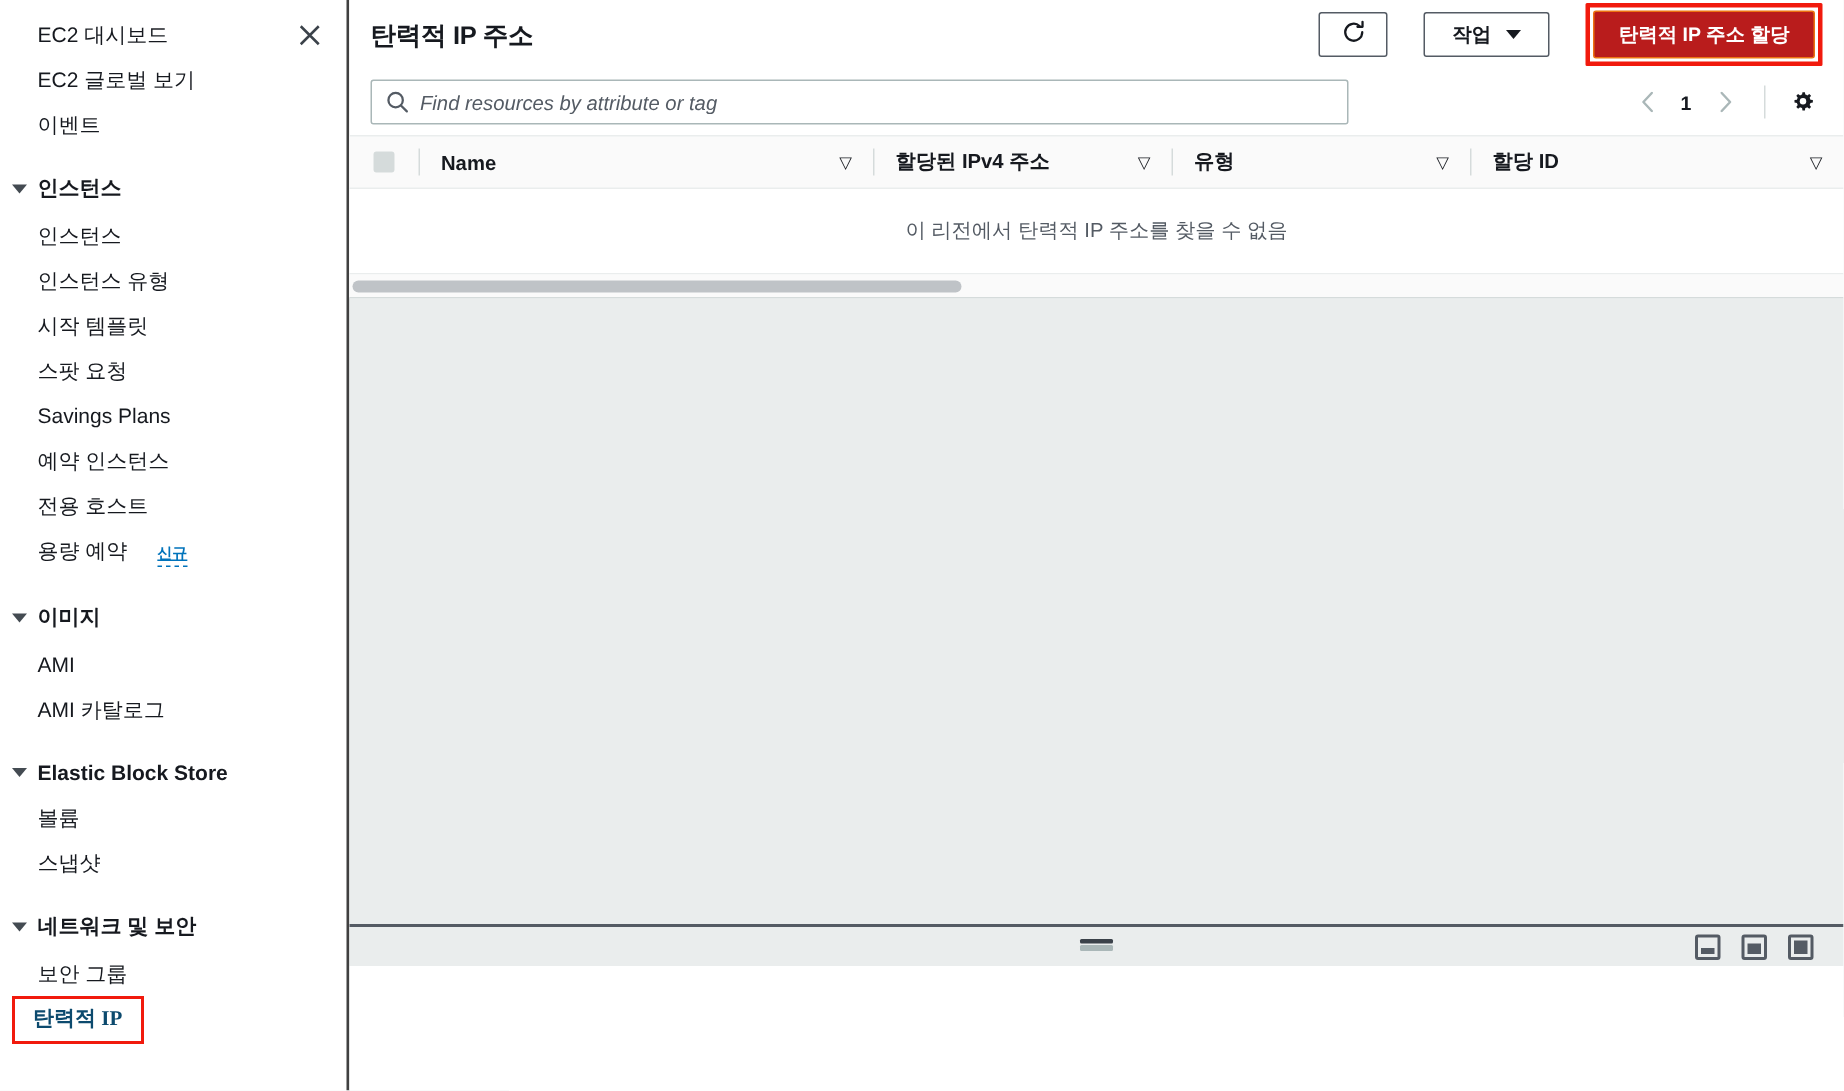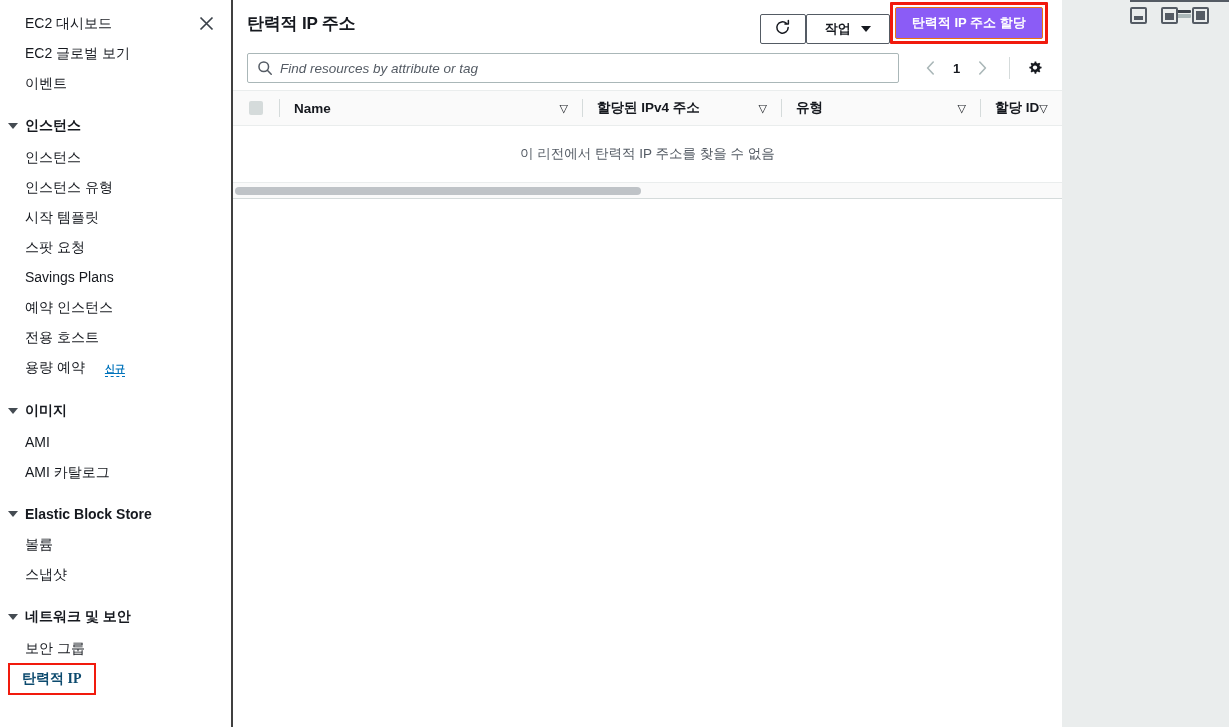--- a/index.html
+++ b/index.html
@@ -93,21 +93,21 @@
     margin-left: 8px;
     padding: 0;
   }
   .sel-wrap .nav-link { padding: 5px 12px 5px 12px; }
 
   
   .main {
     flex: 1 1 auto;
     height: 727px;
     display: flex;
-    flex-direction: row;
+    flex-direction: column;
     background: #eaeded;
     min-width: 0;
     position: relative;
   }
 
   .content-panel {
     background: #ffffff;
     display: flex;
     flex-direction: column;
     flex: 0 0 auto;
@@ -123,22 +123,22 @@
   }
   .page-title {
     font-size: 17px;
     font-weight: bold;
     color: #16191f;
     letter-spacing: -0.2px;
   }
   .header-actions {
     margin-left: auto;
     display: flex;
-    align-items: flex-end;
-    gap: 0;
+    align-items: center;
+    gap: 24px;
   }
   .btn {
     background: #ffffff;
     border: 1px solid #545b64;
     border-radius: 2px;
     height: 30px;
     font-size: 13px;
     font-weight: bold;
     color: #16191f;
     display: inline-flex;
@@ -149,21 +149,21 @@
   }
   .btn-icon { width: 46px; padding: 0; }
   .btn-dropdown { gap: 10px; min-width: 84px; }
   .tri-down {
     width: 0; height: 0;
     border-left: 5px solid transparent;
     border-right: 5px solid transparent;
     border-top: 6px solid #16191f;
   }
   .btn-primary {
-    background: #8b5cf6;
+    background: #b91c1c;
     border: 1px solid #ec7211;
     color: #ffffff;
     font-weight: bold;
     font-size: 13px;
     height: 32px;
     padding: 0 16px;
     border-radius: 2px;
   }
   .primary-hl {
     border: 3px solid #f11a0d;

